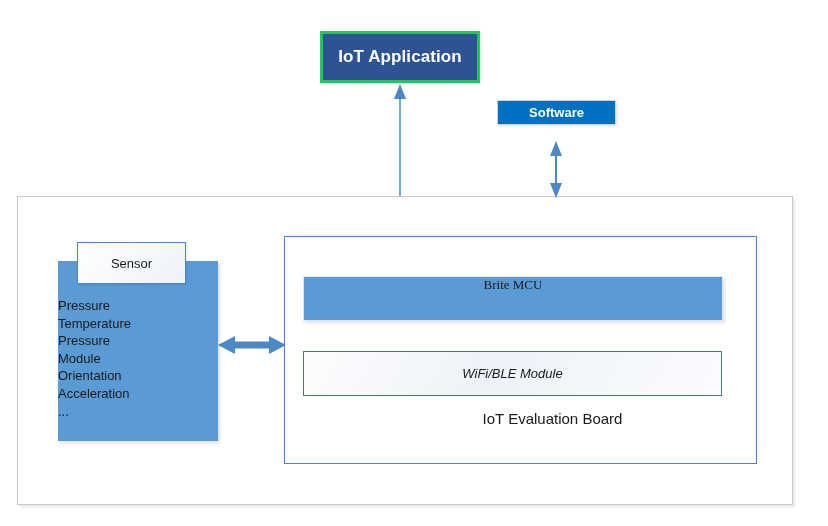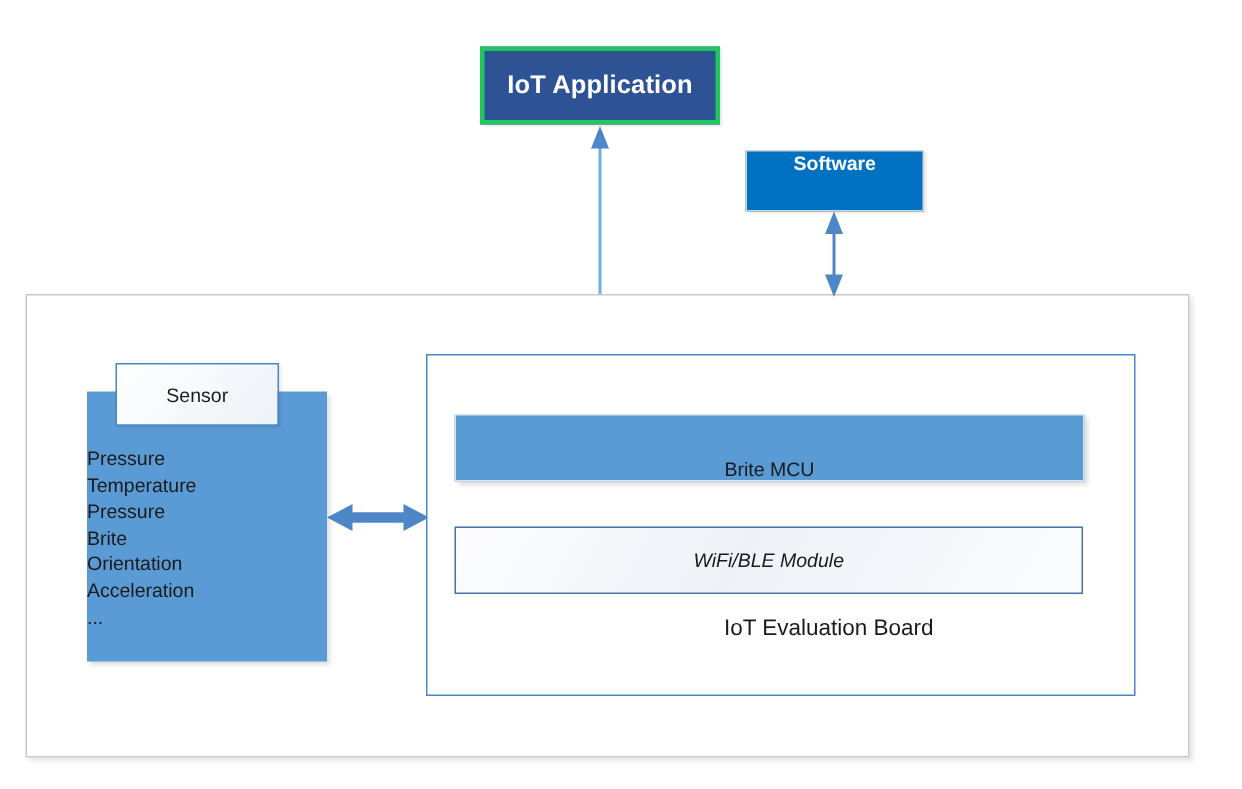--- a/index.html
+++ b/index.html
@@ -44,26 +44,26 @@
     font-weight: bold;
     letter-spacing: 0.1px;
   }
 
   
   .software-box {
     position: absolute;
     left: 497px;
     top: 100px;
     width: 119px;
-    height: 41px;
+    height: 25px;
     background: #0070C0;
     border: 1px solid #d4d4d4;
     box-sizing: border-box;
     display: flex;
-    align-items: flex-start;
+    align-items: center;
     justify-content: center;
     box-shadow: 1px 1px 2px rgba(0,0,0,0.12);
   }
   .software-box .lbl {
     color: #ffffff;
     font-size: 13px;
     font-weight: bold;
   }
 
   
@@ -135,23 +135,24 @@
   .mcu-bar {
     position: absolute;
     left: 303px;
     top: 276px;
     width: 420px;
     height: 45px;
     background: #5B9BD5;
     border: 1px solid #dde6f0;
     box-sizing: border-box;
     display: flex;
-    align-items: flex-end;
+    align-items: flex-start;
     justify-content: center;
     box-shadow: 2px 2px 3px rgba(0,0,0,0.12);
+    font-family: Liberation Serif, serif;
   }
   .mcu-bar .lbl {
     font-size: 13px;
     color: #1a1a1a;
   }
   .wifi-bar {
     position: absolute;
     left: 303px;
     top: 351px;
     width: 419px;
@@ -222,21 +223,21 @@
 
   <div class="software-box">
     <span class="lbl">Software</span>
   </div>
 
   <div class="sensor-block"></div>
   <div class="sensor-list">
     <div>Pressure</div>
     <div>Temperature</div>
     <div>Pressure</div>
-    <div>Brite</div>
+    <div>Module</div>
     <div>Orientation</div>
     <div>Acceleration</div>
     <div>...</div>
   </div>
 
   <div class="sensor-card">
     <span class="lbl">Sensor</span>
   </div>
 
   <div class="board-box"></div>

